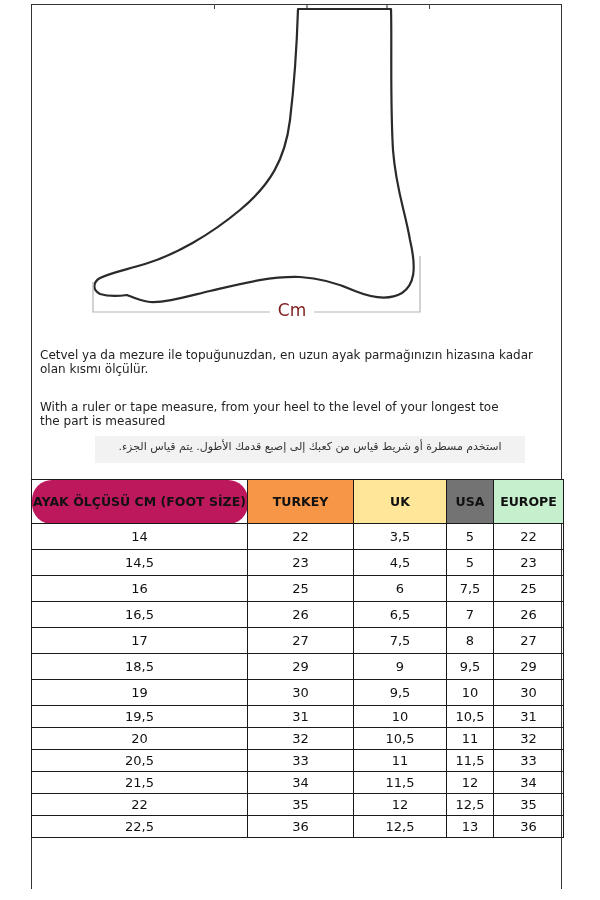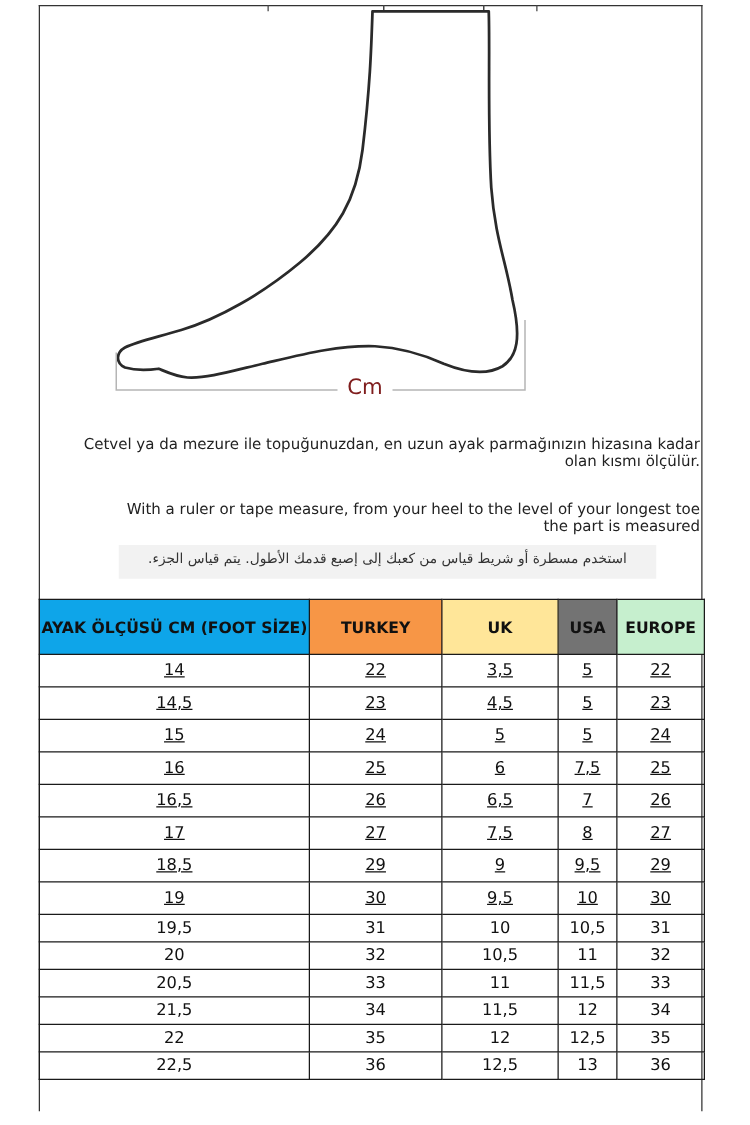--- a/index.html
+++ b/index.html
@@ -1,29 +1,29 @@
 <!DOCTYPE html>
 <html><head>
 <meta charset="utf-8">
 <style>
   html, body { margin:0; padding:0; background:#ffffff; }
   body { width:600px; height:900px; position:relative; overflow:hidden; font-family:"DejaVu Sans", sans-serif; color:#1a1a1a; }
   .frame { position:absolute; left:31px; top:4px; width:531px; height:885px; border:1.5px solid #333; border-bottom:none; box-sizing:border-box; }
   .tick { position:absolute; top:4px; width:1px; height:5px; background:#444; }
   .foot-svg { position:absolute; left:0; top:0; }
   .cm-label { position:absolute; left:272px; top:300px; width:40px; text-align:center; font-size:17px; color:#7f1d1d; background:#fff; }
-  .txt { position:absolute; left:40px; width:520px; text-align:right; font-size:12px; line-height:14px; color:#222; }
+  .txt { position:absolute; left:40px; width:520px; text-align:left; font-size:12px; line-height:14px; color:#222; }
   .arabic-band { position:absolute; left:95px; top:436px; width:430px; height:27px; background:#f2f2f2; }
   .arabic { position:absolute; left:95px; top:440px; width:430px; text-align:center; font-size:11px; color:#333; direction:rtl; }
   table.sizes { position:absolute; left:31px; top:479px; width:532px; border-collapse:collapse; table-layout:fixed; }
   table.sizes td, table.sizes th { border:1.5px solid #1a1a1a; text-align:center; padding:0; font-family:"DejaVu Sans", sans-serif; font-size:13px; color:#111; }
   table.sizes th { height:43px; font-weight:bold; font-size:12.5px; }
-  table.sizes tr.r26 td { height:25px;text-decoration:underline; }
+  table.sizes tr.r26 td { height:25px; }
   table.sizes tr.r22 td { height:21px;margin-top:24px; }
-  .c-foot { background:#0ea5e9; }
+  .c-foot { background:#be185d;border-radius:20px; }
   .c-turkey { background:#f79646; }
   .c-uk { background:#ffe699;margin-left:28px; }
   .c-usa { background:#737373; }
   .c-europe { background:#c6efce; }
 </style>
 </head>
 <body>
 
 <div class="frame"></div>
 <div class="tick" style="left:214px"></div>
@@ -84,27 +84,20 @@
         <td>3,5</td>
         <td>5</td>
         <td>22</td>
       </tr>
     <tr class="r26">
         <td>14,5</td>
         <td>23</td>
         <td>4,5</td>
         <td>5</td>
         <td>23</td>
-      </tr>
-    <tr class="r26">
-        <td>15</td>
-        <td>24</td>
-        <td>5</td>
-        <td>5</td>
-        <td>24</td>
       </tr>
     <tr class="r26">
         <td>16</td>
         <td>25</td>
         <td>6</td>
         <td>7,5</td>
         <td>25</td>
       </tr>
     <tr class="r26">
         <td>16,5</td>

